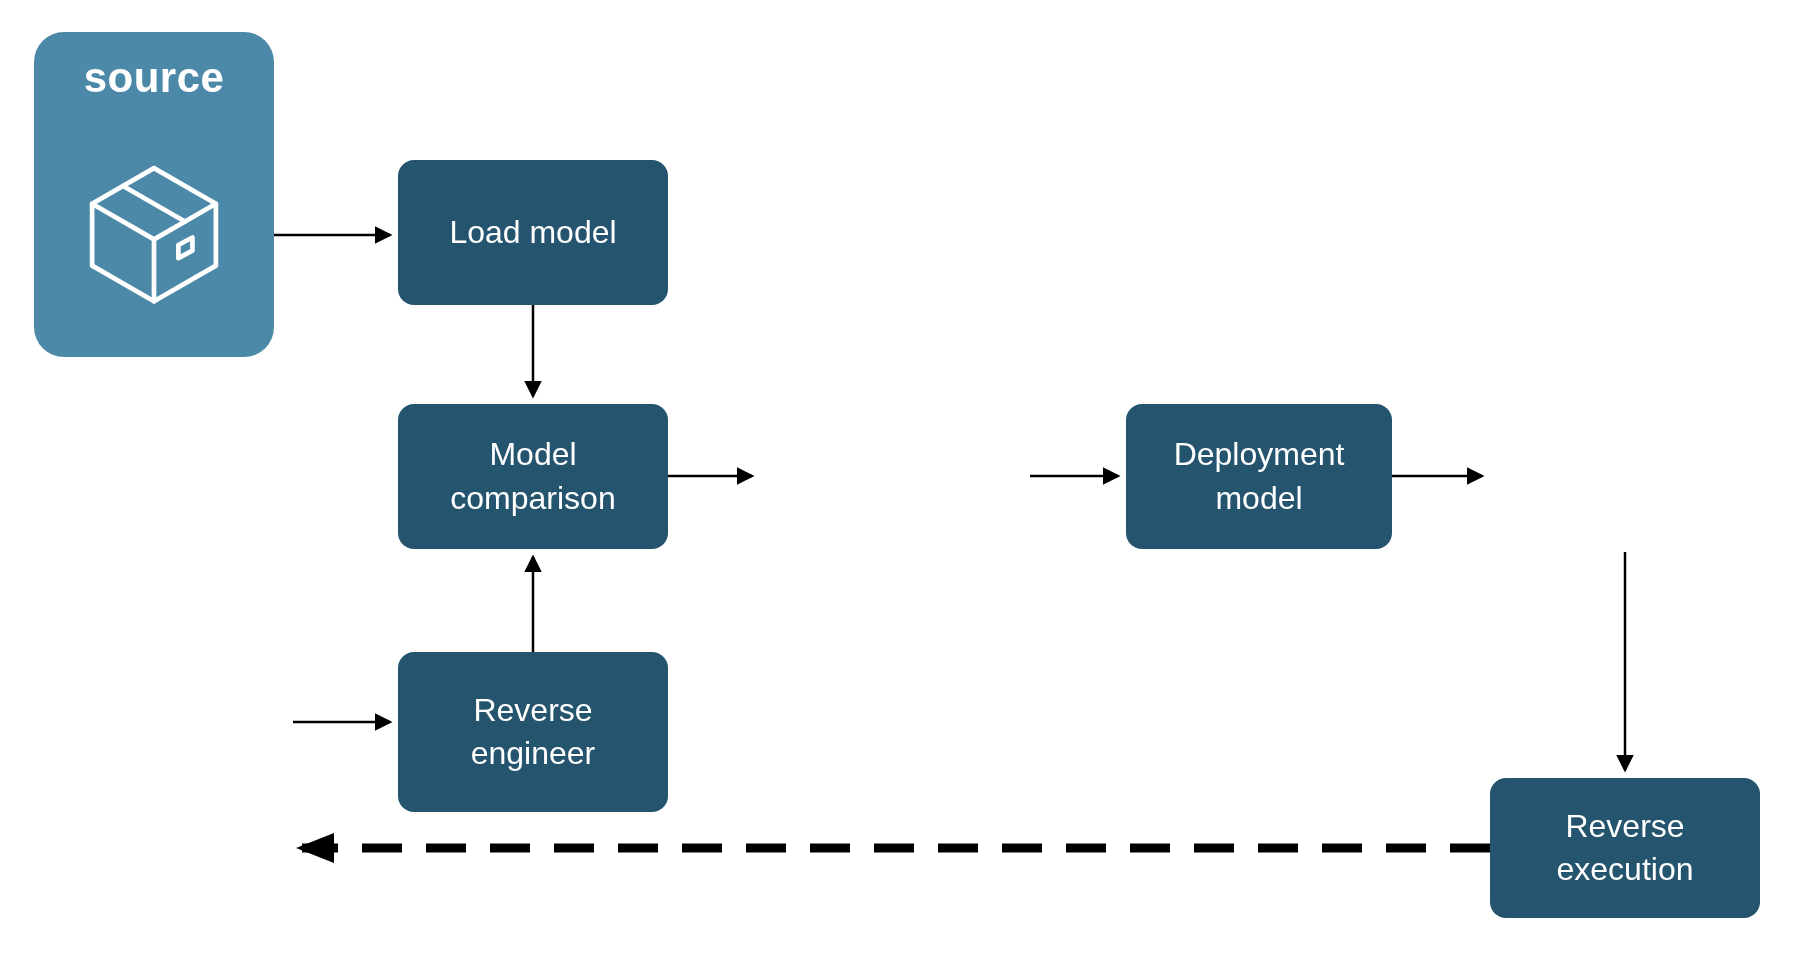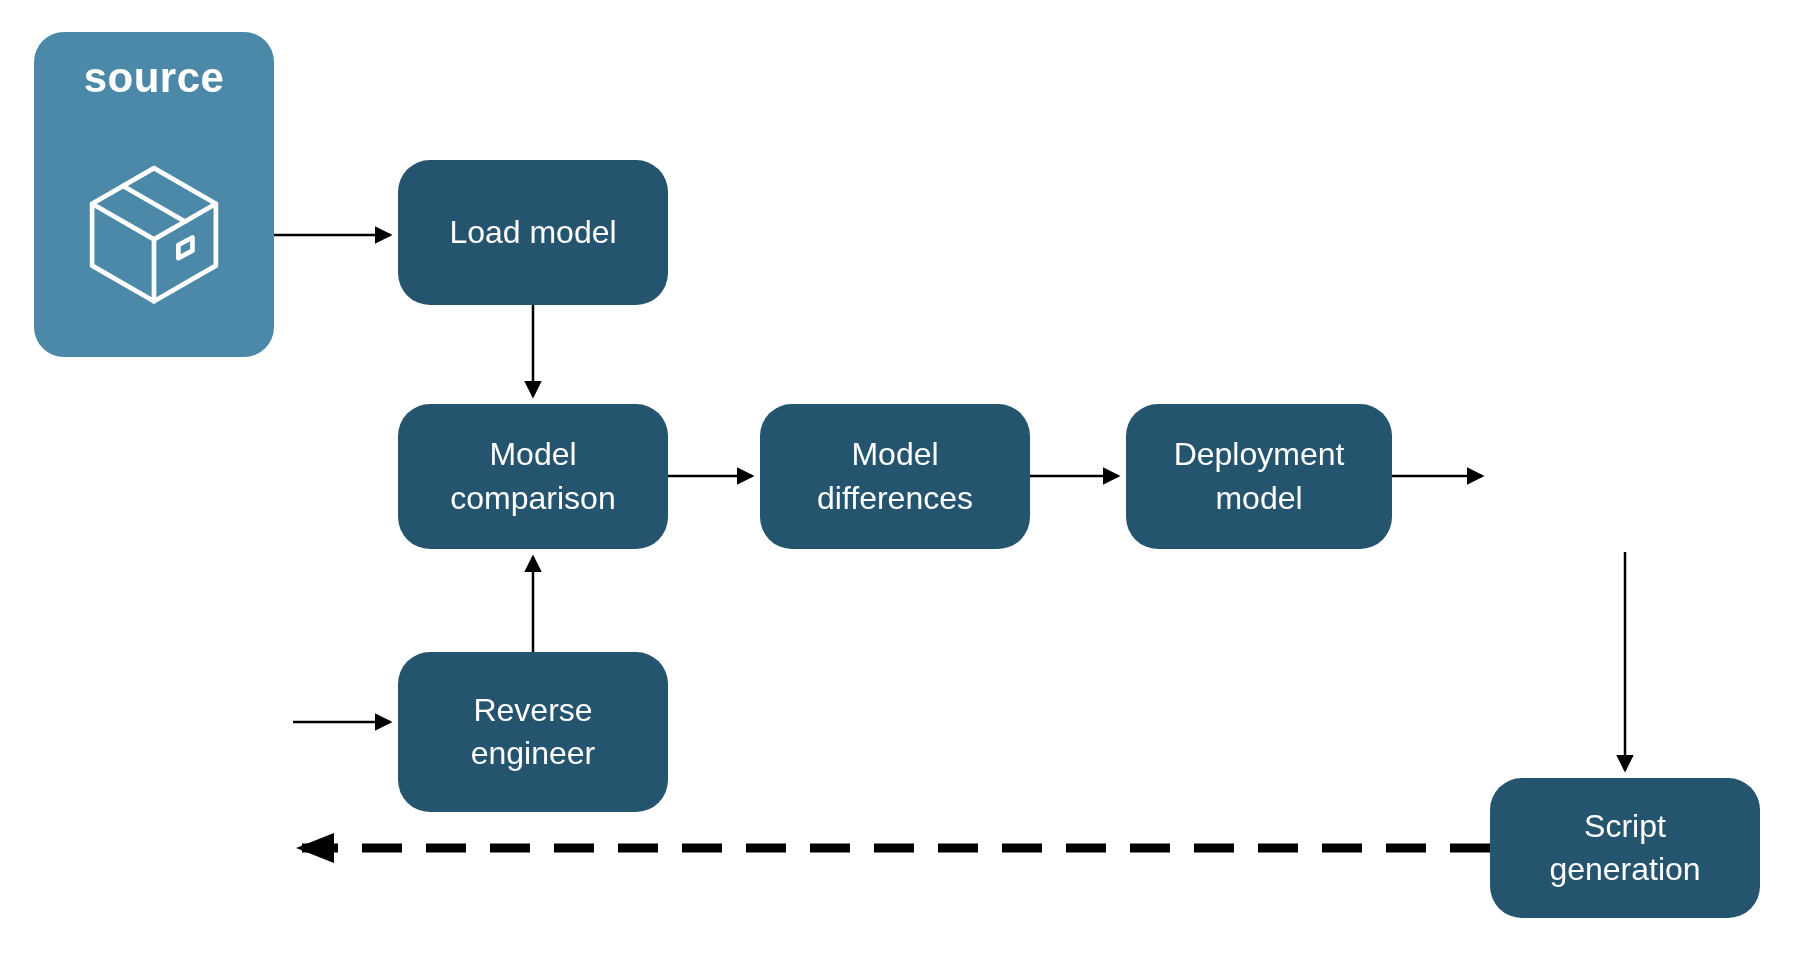--- a/index.html
+++ b/index.html
@@ -22,21 +22,21 @@
     pointer-events:none;
   }
   .node{
     position:absolute;
     color:var(--label-text);
     display:flex;align-items:center;justify-content:center;
     text-align:center;box-sizing:border-box;
   }
   .step{
     background:var(--step-fill);
-    border-radius:32px;
+    border-radius:16px;
     font-size:32px;line-height:1.35;
     padding:0 15px;
     text-align:center;
   }
   .endpoint{
     background:var(--endpoint-fill);
     border-radius:30px;
     flex-direction:column;
     justify-content:flex-start;
   }
@@ -101,30 +101,27 @@
 
 
   <div class="node step" style="left:398px;top:160px;width:270px;height:145px;">
     <span>Load model</span>
   </div>
 
   <div class="node step" style="left:398px;top:404px;width:270px;height:145px;">
     <span>Model comparison</span>
   </div>
 
-  <div class="node step" style="left:760px;top:404px;width:270px;height:145px;">
-    <span>Model differences</span>
-  </div>
 
   <div class="node step" style="left:1126px;top:404px;width:266px;height:145px;">
     <span>Deployment model</span>
   </div>
 
 
   <div class="node step" style="left:398px;top:652px;width:270px;height:160px;">
     <span>Reverse engineer</span>
   </div>
 
   <div class="node step" style="left:1490px;top:778px;width:270px;height:140px;">
-    <span>Script generation</span>
+    <span>Reverse execution</span>
   </div>
 
 </div>
 
 </body></html>

